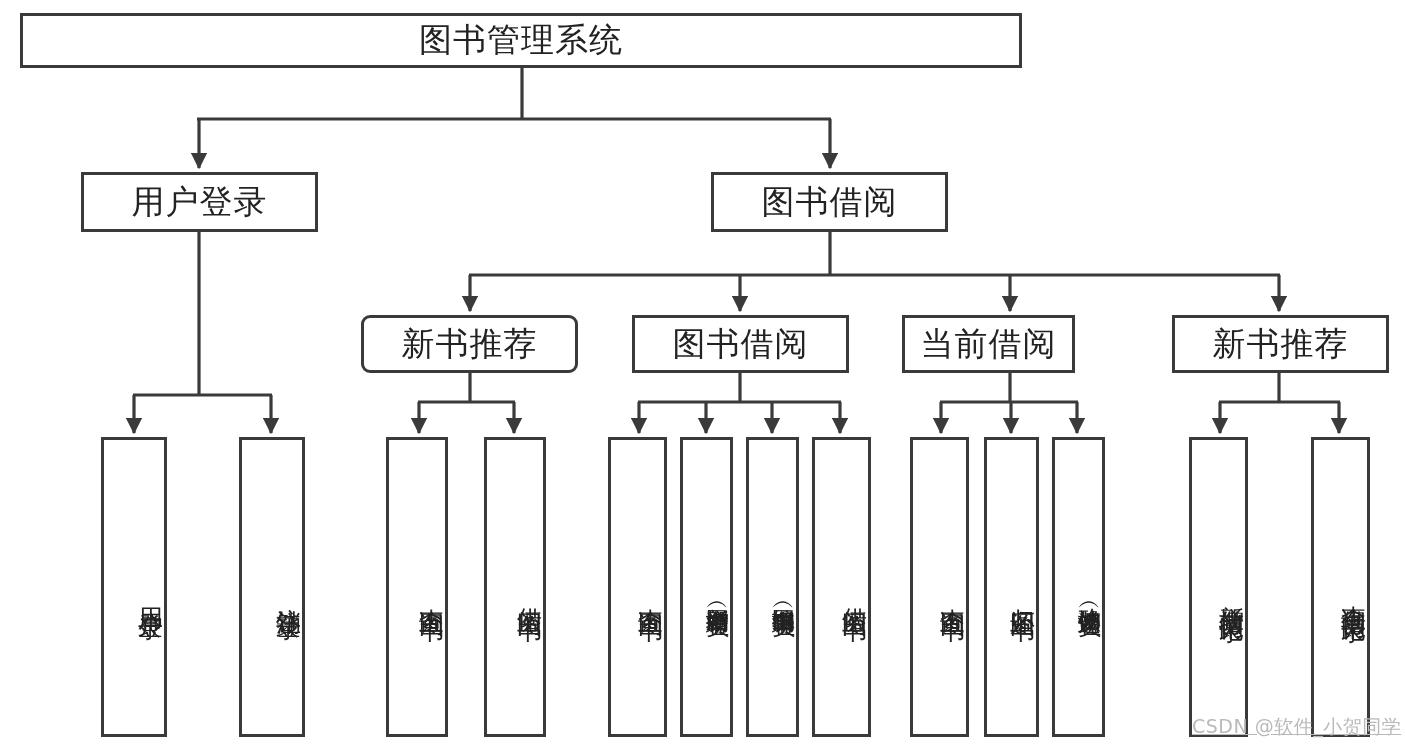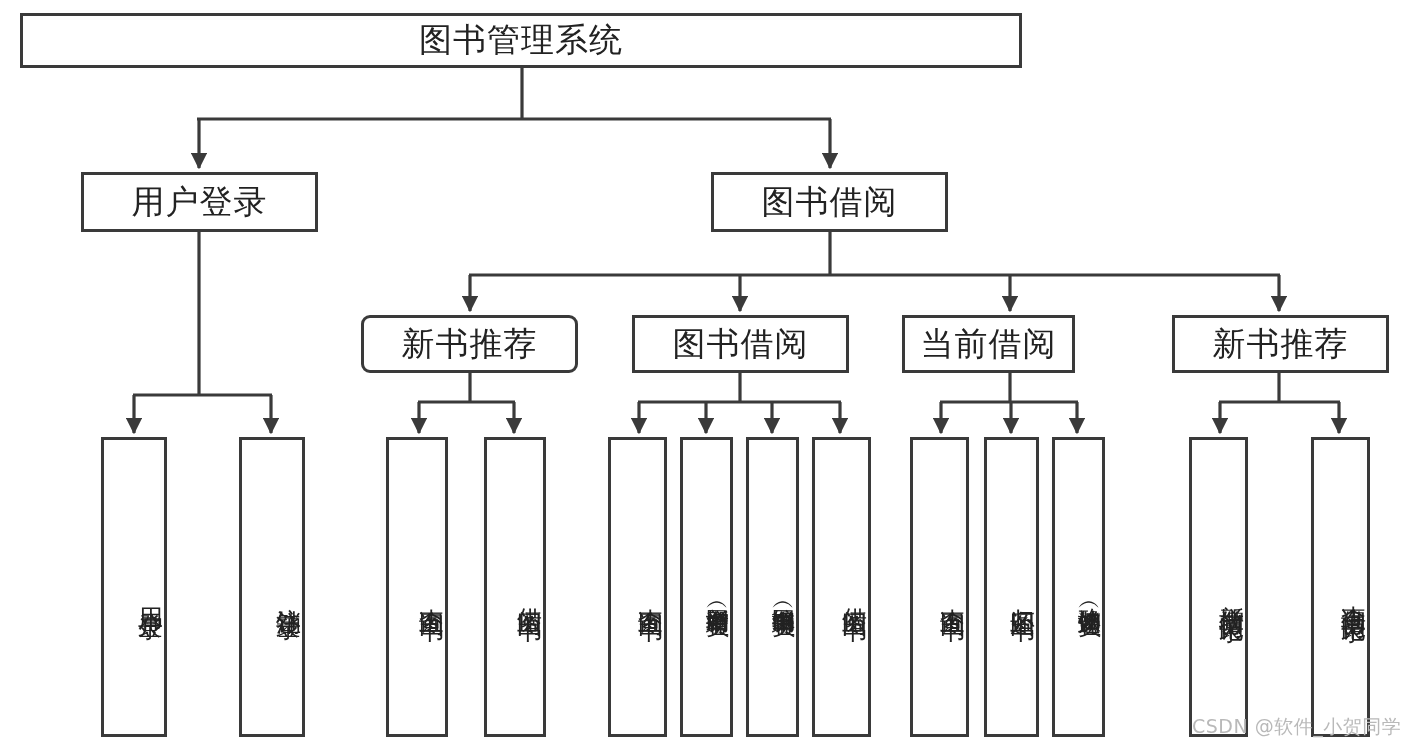--- a/index.html
+++ b/index.html
@@ -54,20 +54,21 @@
     display: block;
     white-space: pre;
   }
   .watermark {
     position: absolute;
     color: #b9b9b9;
     font-size: 19px;
     letter-spacing: 0.5px;
     white-space: nowrap;
     user-select: none;
+    text-decoration: underline;
   }
 </style>
 </head>
 <body>
 
 <div id="canvas">
 
   <svg id="edges" viewBox="0 0 1405 747" width="1405" height="747">
     <defs>
       <marker id="arrow" viewBox="0 0 10 10" refX="9.2" refY="5" markerWidth="5.2" markerHeight="5.2" orient="auto-start-reverse">

